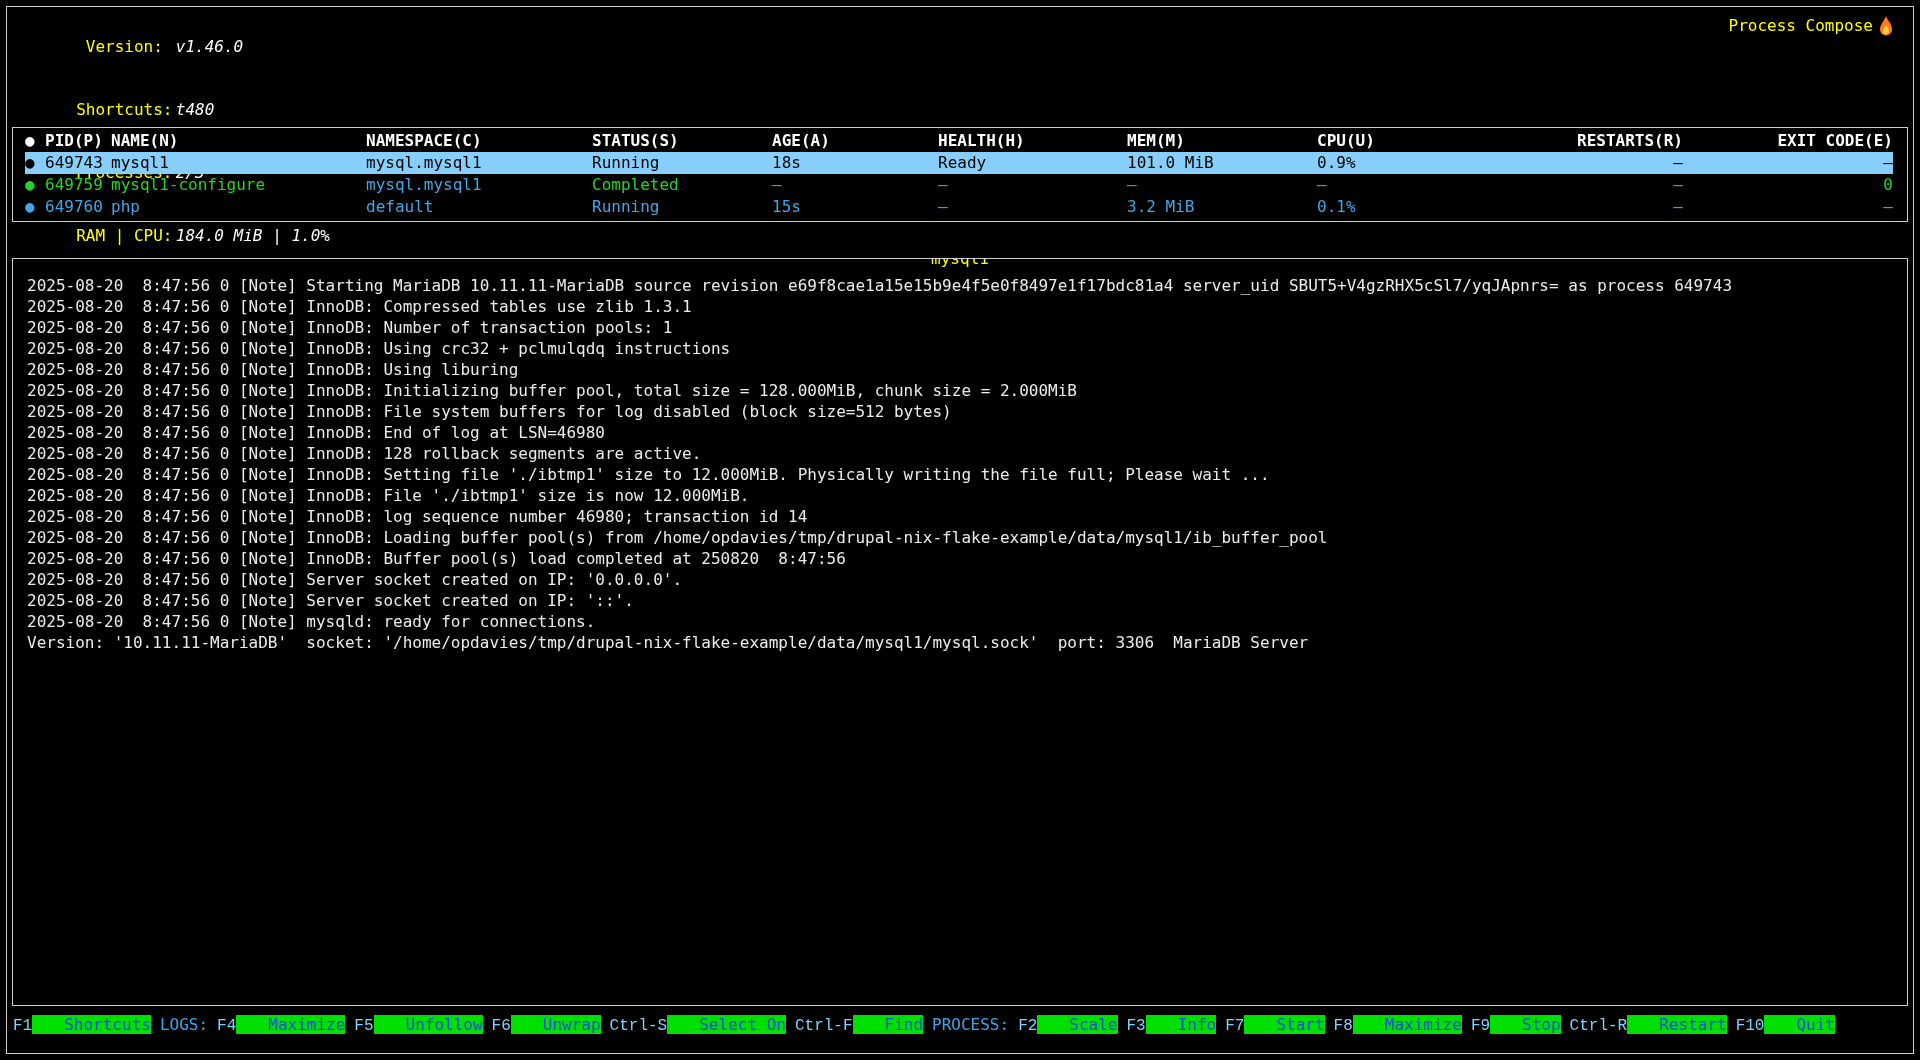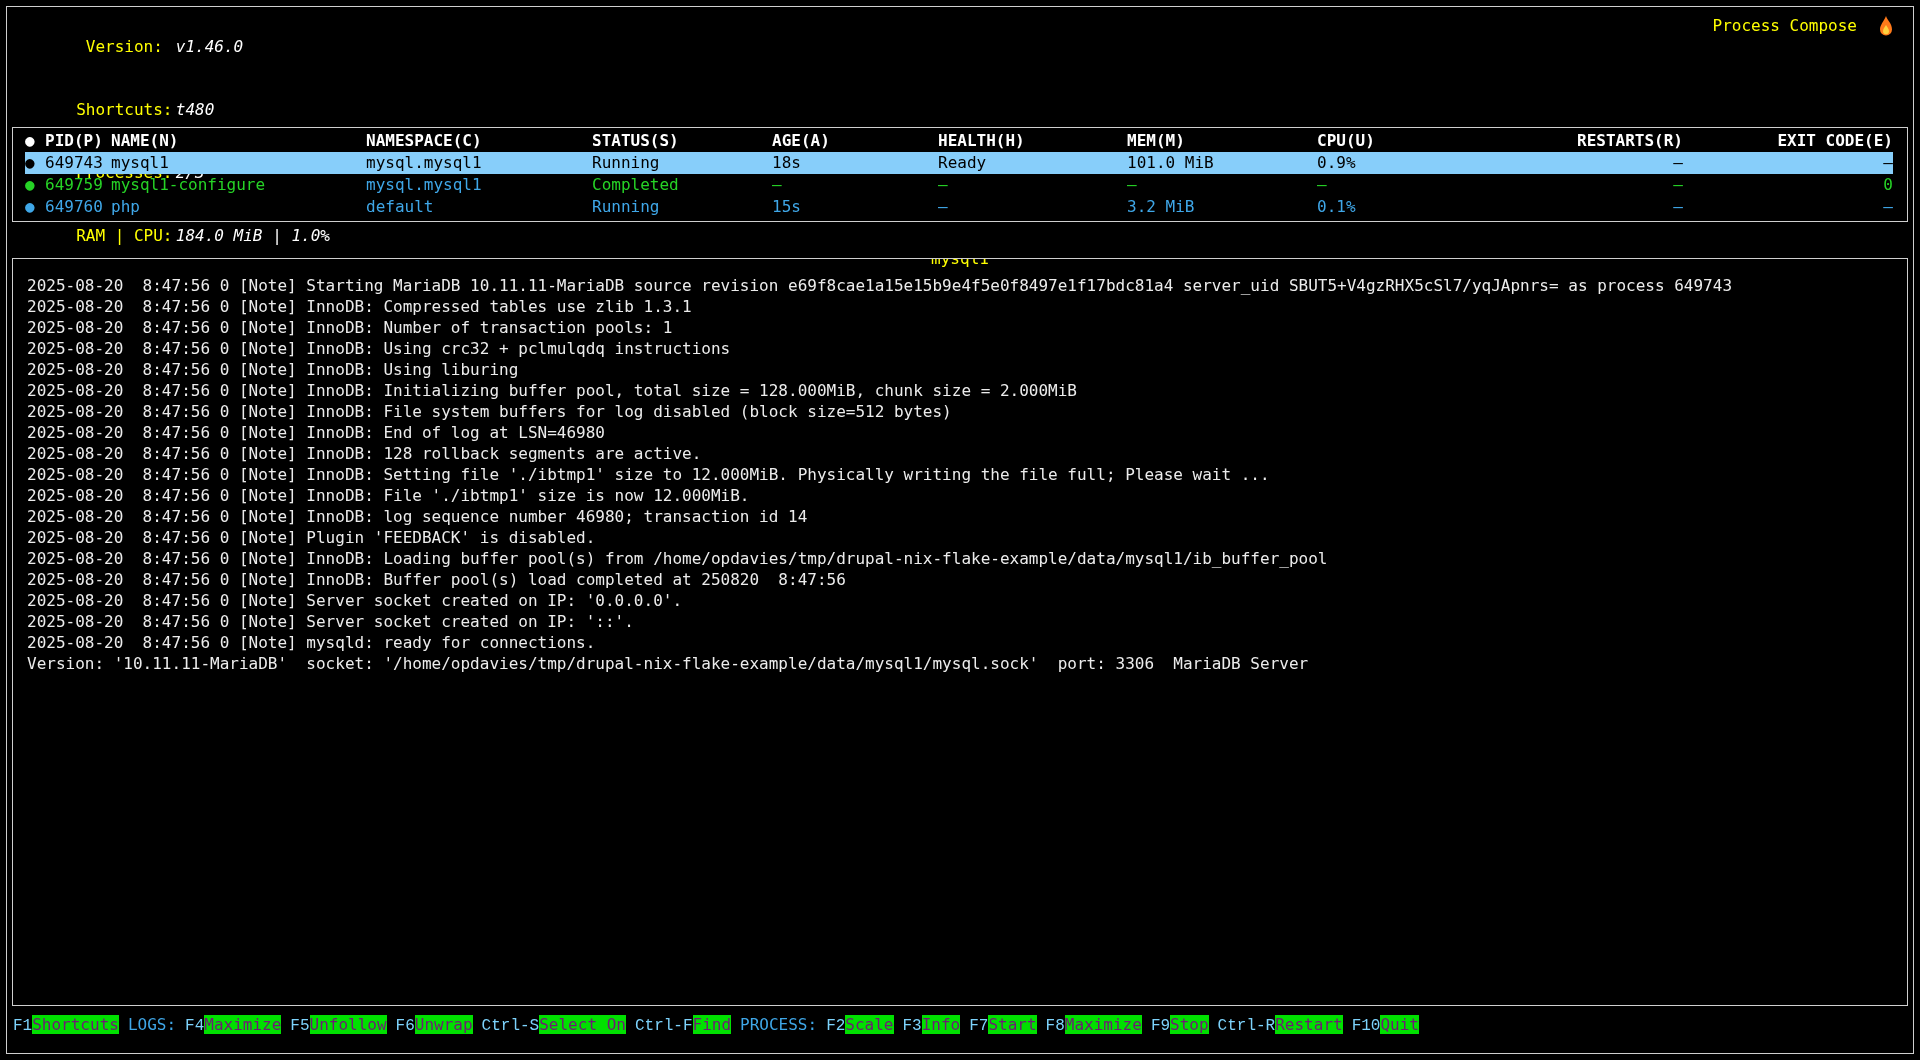--- a/index.html
+++ b/index.html
@@ -12,21 +12,21 @@
   .screen { position:relative; width:1920px; height:1060px; background:#000; }
   .outer-border { position:absolute; inset:6px; border:1px solid #cfcfcf; pointer-events:none; }
 
   
   .header { position:absolute; top:15px; left:15px; }
   .hline { line-height:21px; white-space:pre; }
   .hlabel { display:inline-block; width:103px; color:#ffff00;text-align:center; }
   .hvalue { color:#ffffff;font-style:italic; }
   .app-title {
     position:absolute; top:15px; right:25px; line-height:22px;
-    color:#ffff00; display:flex; align-items:center; gap:20px; white-space:pre;
+    color:#ffff00; display:flex; align-items:center; gap:4px; white-space:pre;
   }
 
   
   .proc-box {
     position:absolute; left:12px; right:12px; top:127px; height:95px;
     border:1px solid #cfcfcf; padding:2px 14px 0 12px; overflow:hidden;
   }
   .prow {
     display:grid;
     grid-template-columns:20px 66px 255px 226px 180px 166px 189px 190px 150px 1fr 210px;
@@ -50,21 +50,21 @@
   }
   .log-line { line-height:21px; white-space:pre; color:#ececec; }
 
   
   .footer {
     position:absolute; left:13px; right:12px; top:1014px;
     line-height:22px; white-space:nowrap;
   }
   .fgroup { margin-right:9px; display:inline-block; }
   .fkey { color:#7dd3fc;font-family:Liberation Mono, monospace; }
-  .fbtn { background:#00e000; color:#701a75; }
+  .fbtn { background:#00e000; color:#1d4ed8;padding-left:32px; }
   .fsection { color:#3fa7e8; margin-right:9px; display:inline-block; }
 </style>
 </head>
 <body>
 
 <div class="screen">
   <div class="outer-border"></div>
 
   <div class="header">
     <div class="hline">
@@ -156,21 +156,20 @@
     <div class="log-line">2025-08-20  8:47:56 0 [Note] InnoDB: Number of transaction pools: 1</div>
     <div class="log-line">2025-08-20  8:47:56 0 [Note] InnoDB: Using crc32 + pclmulqdq instructions</div>
     <div class="log-line">2025-08-20  8:47:56 0 [Note] InnoDB: Using liburing</div>
     <div class="log-line">2025-08-20  8:47:56 0 [Note] InnoDB: Initializing buffer pool, total size = 128.000MiB, chunk size = 2.000MiB</div>
     <div class="log-line">2025-08-20  8:47:56 0 [Note] InnoDB: File system buffers for log disabled (block size=512 bytes)</div>
     <div class="log-line">2025-08-20  8:47:56 0 [Note] InnoDB: End of log at LSN=46980</div>
     <div class="log-line">2025-08-20  8:47:56 0 [Note] InnoDB: 128 rollback segments are active.</div>
     <div class="log-line">2025-08-20  8:47:56 0 [Note] InnoDB: Setting file './ibtmp1' size to 12.000MiB. Physically writing the file full; Please wait ...</div>
     <div class="log-line">2025-08-20  8:47:56 0 [Note] InnoDB: File './ibtmp1' size is now 12.000MiB.</div>
     <div class="log-line">2025-08-20  8:47:56 0 [Note] InnoDB: log sequence number 46980; transaction id 14</div>
-    <div class="log-line">2025-08-20  8:47:56 0 [Note] Plugin 'FEEDBACK' is disabled.</div>
     <div class="log-line">2025-08-20  8:47:56 0 [Note] InnoDB: Loading buffer pool(s) from /home/opdavies/tmp/drupal-nix-flake-example/data/mysql1/ib_buffer_pool</div>
     <div class="log-line">2025-08-20  8:47:56 0 [Note] InnoDB: Buffer pool(s) load completed at 250820  8:47:56</div>
     <div class="log-line">2025-08-20  8:47:56 0 [Note] Server socket created on IP: '0.0.0.0'.</div>
     <div class="log-line">2025-08-20  8:47:56 0 [Note] Server socket created on IP: '::'.</div>
     <div class="log-line">2025-08-20  8:47:56 0 [Note] mysqld: ready for connections.</div>
     <div class="log-line">Version: '10.11.11-MariaDB'  socket: '/home/opdavies/tmp/drupal-nix-flake-example/data/mysql1/mysql.sock'  port: 3306  MariaDB Server</div>
   </div>
 
   <div class="footer">
     <span class="fgroup"><span class="fkey">F1</span><span class="fbtn">Shortcuts</span></span><span class="fsection" style="color: rgb(63, 167, 232);">LOGS:</span><span class="fgroup"><span class="fkey">F4</span><span class="fbtn">Maximize</span></span><span class="fgroup"><span class="fkey">F5</span><span class="fbtn">Unfollow</span></span><span class="fgroup"><span class="fkey">F6</span><span class="fbtn">Unwrap</span></span><span class="fgroup"><span class="fkey">Ctrl-S</span><span class="fbtn">Select On</span></span><span class="fgroup"><span class="fkey">Ctrl-F</span><span class="fbtn">Find</span></span><span class="fsection" style="color: rgb(63, 167, 232);">PROCESS:</span><span class="fgroup"><span class="fkey">F2</span><span class="fbtn">Scale</span></span><span class="fgroup"><span class="fkey">F3</span><span class="fbtn">Info</span></span><span class="fgroup"><span class="fkey">F7</span><span class="fbtn">Start</span></span><span class="fgroup"><span class="fkey">F8</span><span class="fbtn">Maximize</span></span><span class="fgroup"><span class="fkey">F9</span><span class="fbtn">Stop</span></span><span class="fgroup"><span class="fkey">Ctrl-R</span><span class="fbtn">Restart</span></span><span class="fgroup"><span class="fkey">F10</span><span class="fbtn">Quit</span></span>

